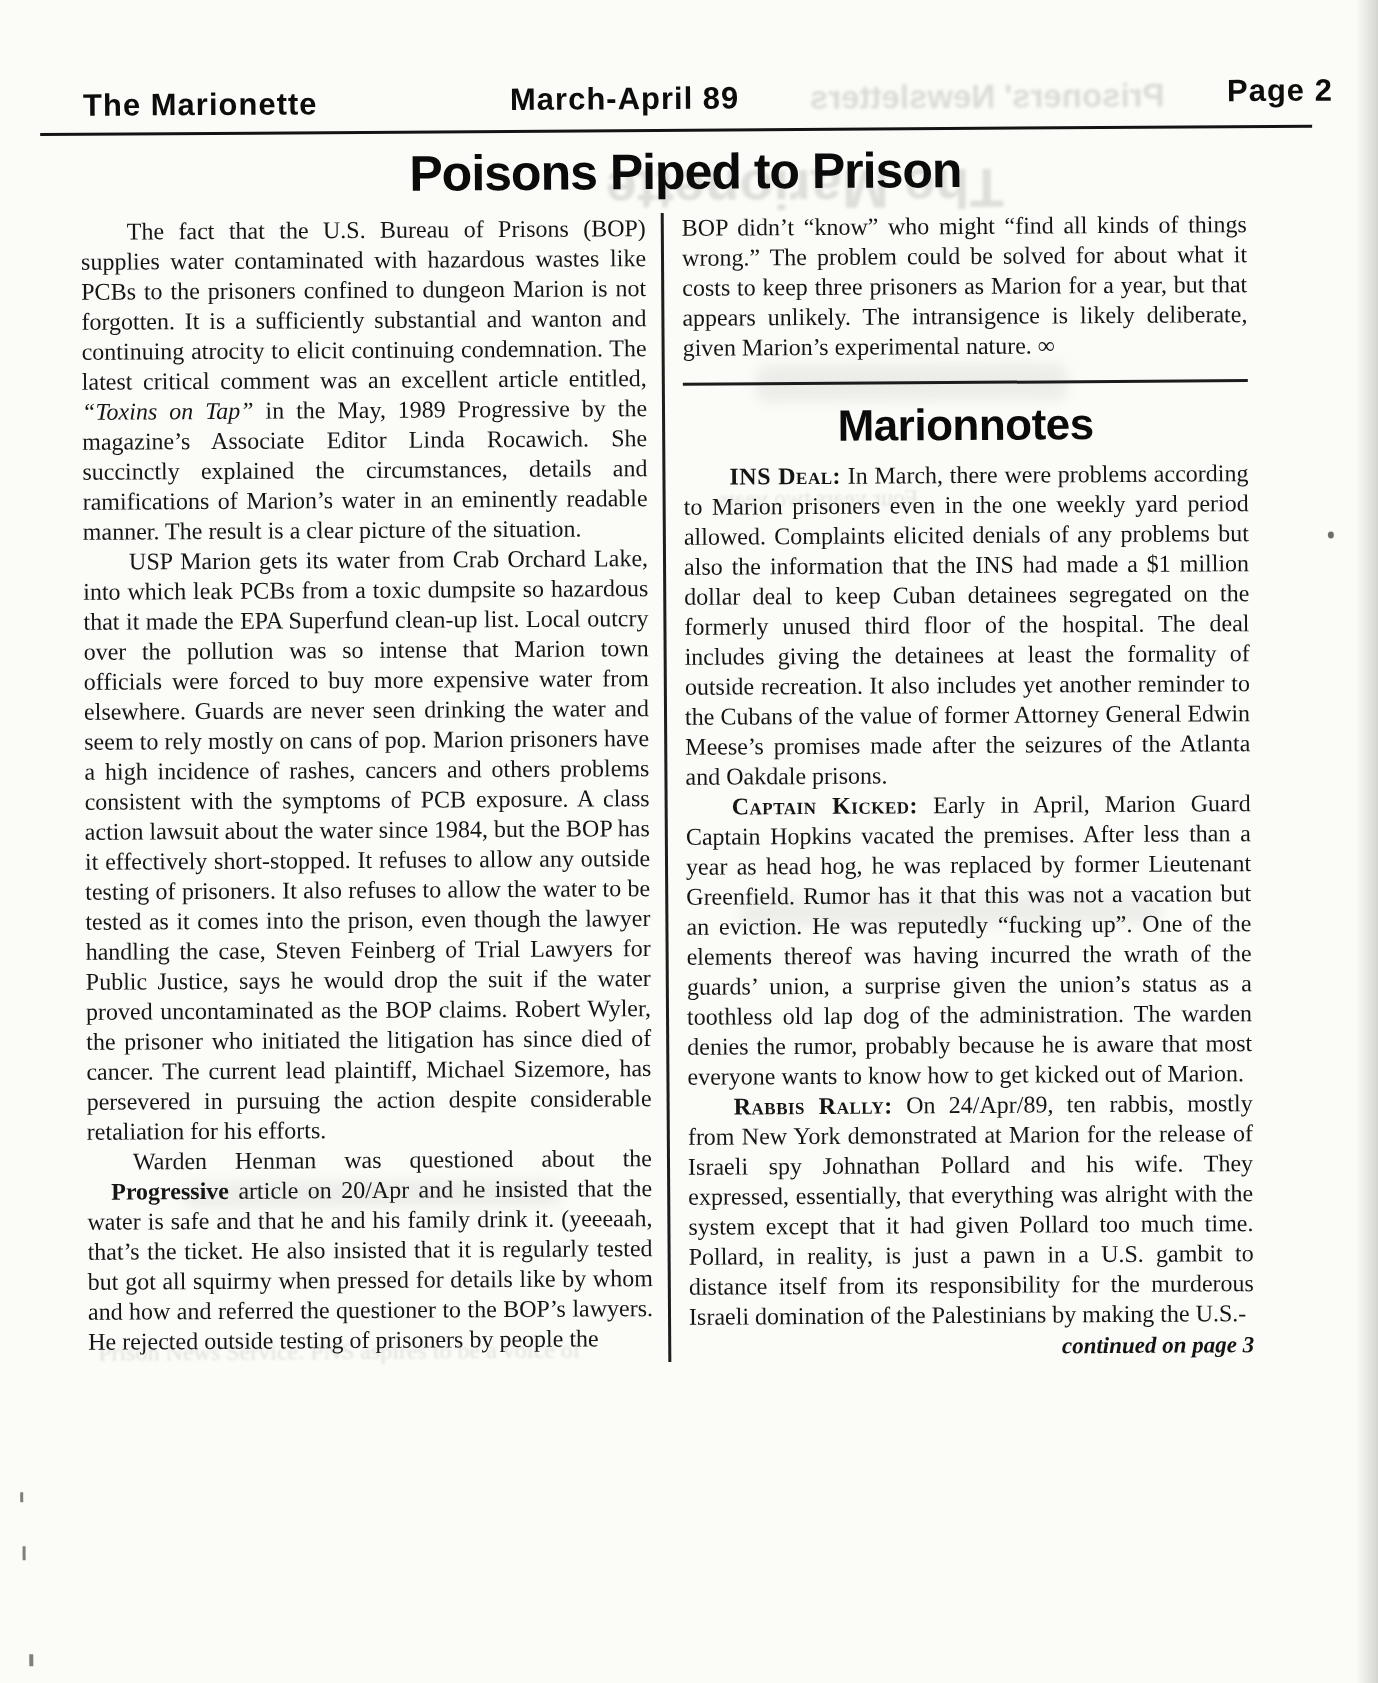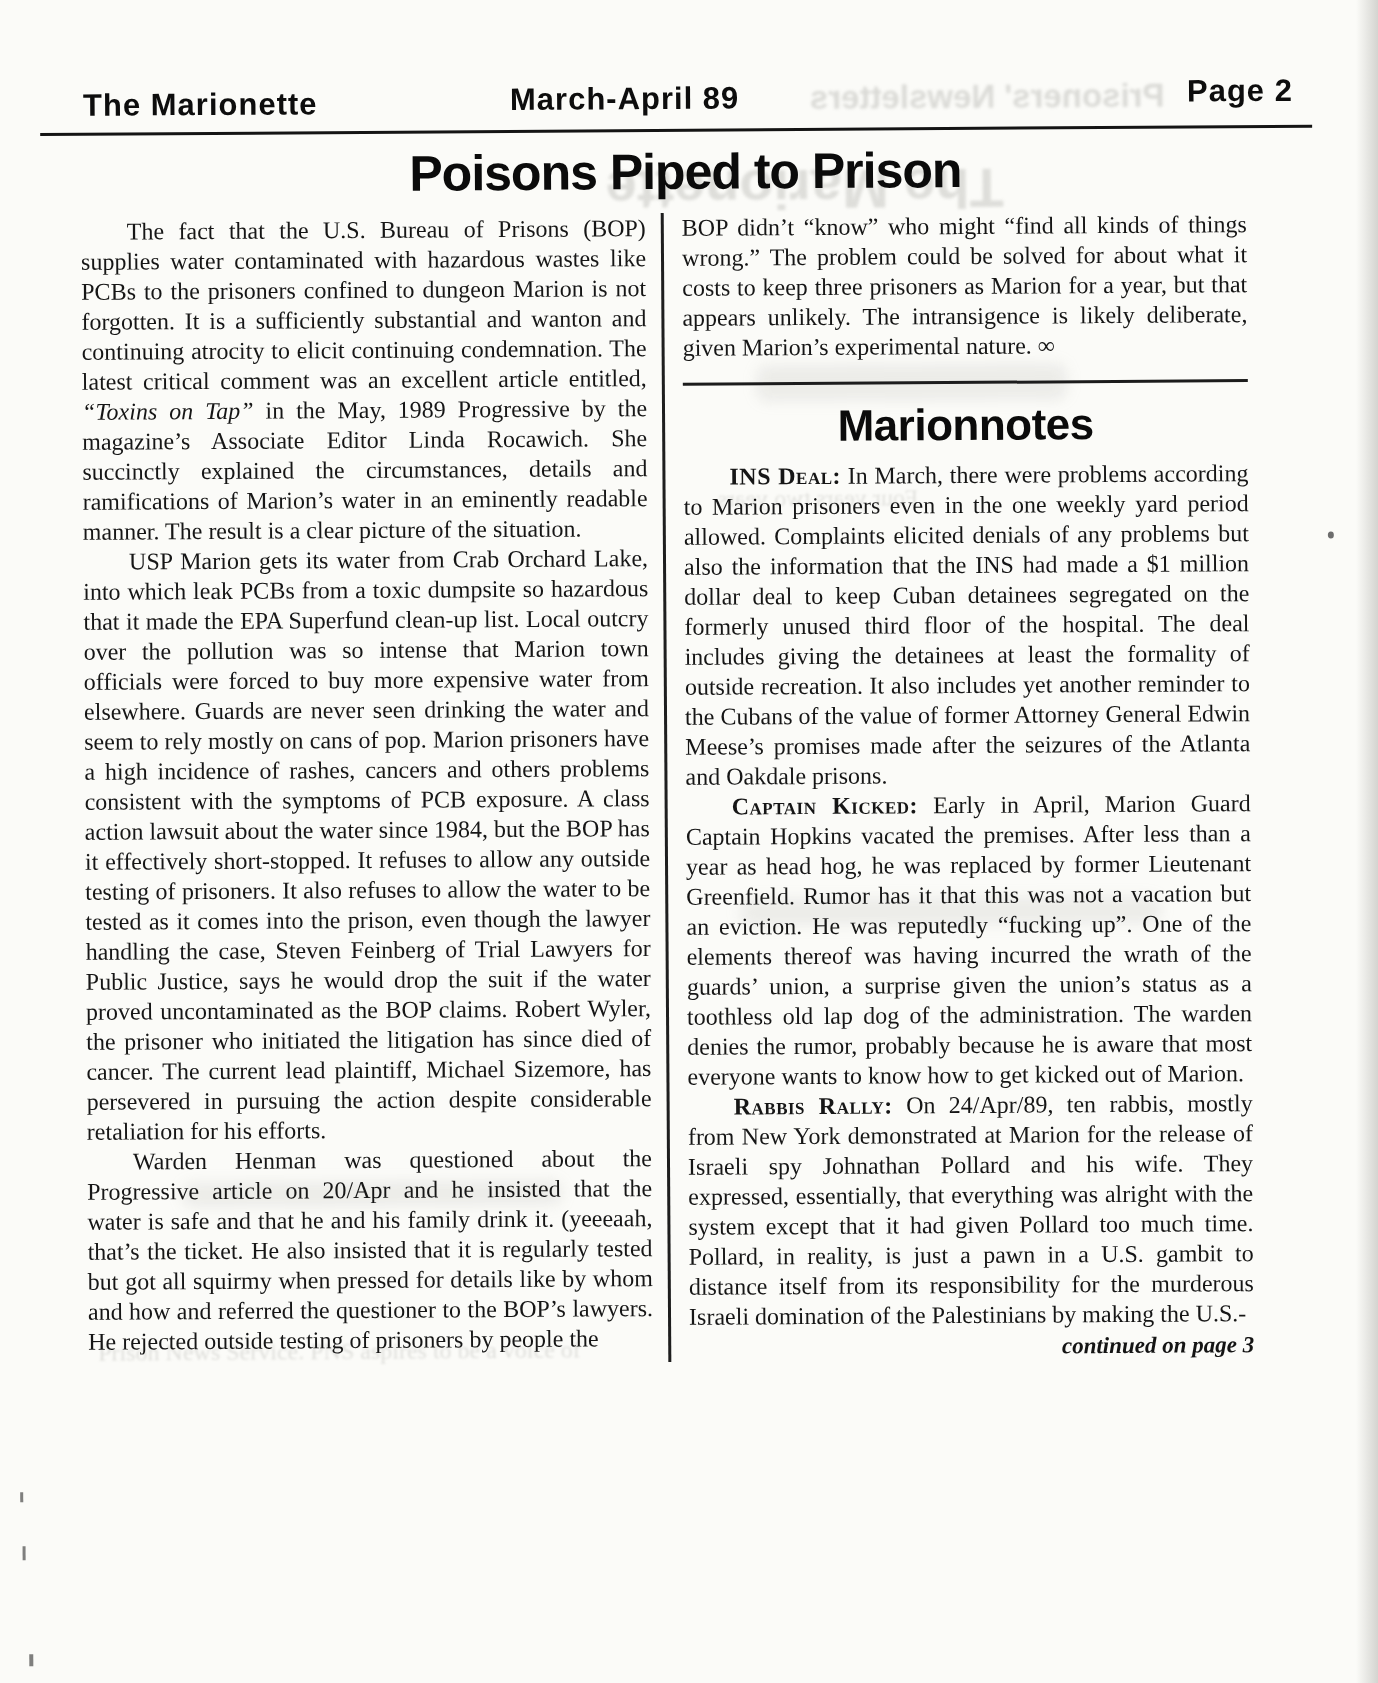--- a/index.html
+++ b/index.html
@@ -19,21 +19,21 @@
   }
   
   .masthead-item{
     position:absolute;
     font-family:"Liberation Sans", sans-serif;
     font-weight:700;font-size:31px;letter-spacing:1px;color:#0d0d0d;
     white-space:nowrap;
   }
   .h-left{left:88px;top:84px;}
   .h-center{left:515px;top:81px;}
-  .h-right{left:1192px;top:77px;}
+  .h-right{left:1232px;top:77px;}
   .header-rule{
     position:absolute;left:45px;top:129px;width:1272px;height:3px;
     background:#141414;
   }
   
   h1{
     position:absolute;left:75px;top:143px;width:1230px;margin:0;
     font-family:"Liberation Sans", sans-serif;
     font-size:50px;font-weight:700;letter-spacing:-1px;
     text-align:center;color:#0b0b0b;
@@ -47,21 +47,21 @@
   .col-right{width:565px;padding-left:18px;border-left:3px solid #1e1e1e;}
   p.body{
     margin:0;font-size:24px;line-height:30px;color:#161616;
     text-align:justify;
   }
   .indent{text-indent:46px;}
   .mb-lg{margin-bottom:40px;}
   .mb-md{margin-bottom:34px;}
   .mb-sm{margin-bottom:24px;}
   .seg-i{font-style:italic;}
-  .seg-b{font-weight:400;}
+  .seg-b{font-weight:700;margin-left:24px;}
   .seg-sc{font-variant:small-caps;font-weight:700;letter-spacing:.5px;}
   .section-rule{height:3px;background:#1c1c1c;margin:20px 0 0;}
   h2{
     margin:16px 0 10px;
     font-family:"Liberation Sans", sans-serif;
     font-size:44px;font-weight:700;letter-spacing:-0.5px;
     text-align:center;color:#0b0b0b;
   }
   .continued{
     margin:4px 0 0;text-align:right;

